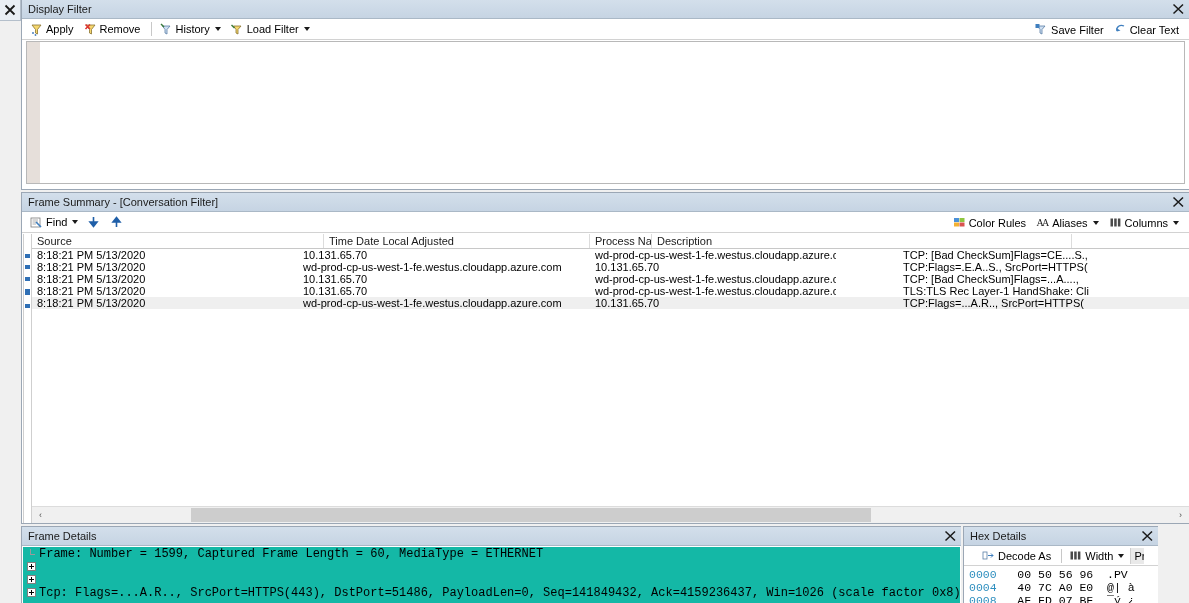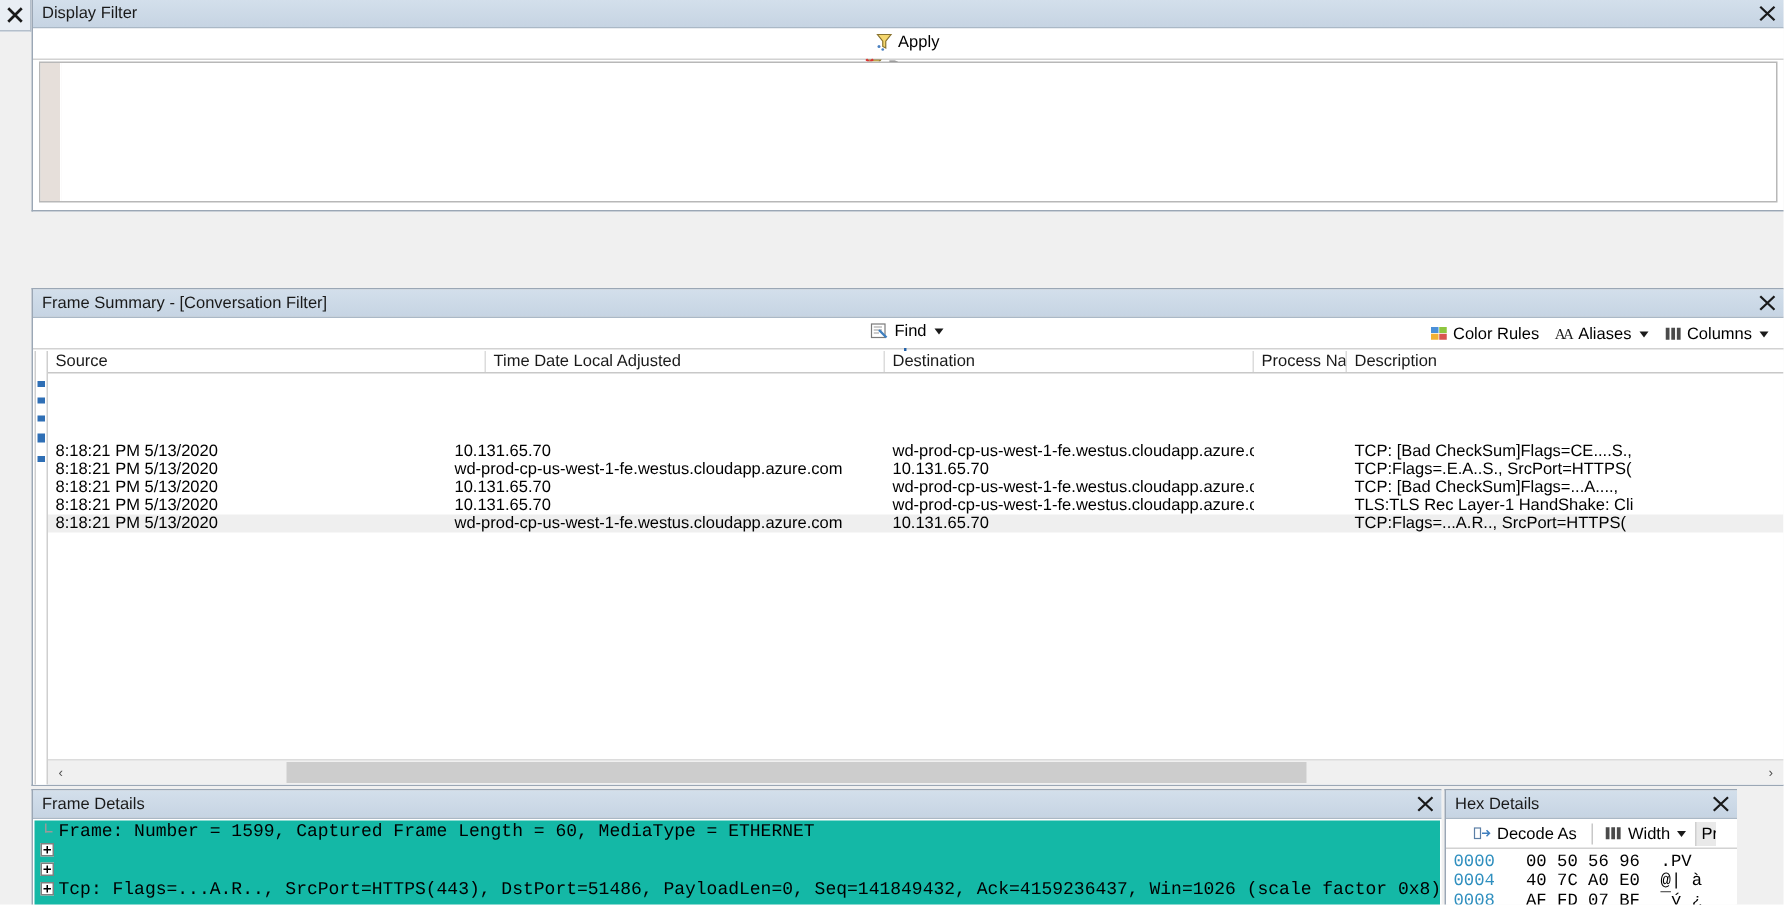--- a/index.html
+++ b/index.html
@@ -79,21 +79,20 @@
   
   .toolbar {
     height: 21px;
     background: #ffffff;
     border-bottom: 1px solid #d2d2d2;
     display: flex;
     align-items: center;
     padding: 0 4px;
     box-sizing: border-box;
     position: relative;
-    flex-direction: column;
   }
   .tb-item {
     display: inline-flex;
     align-items: center;
     gap: 3px;
     padding: 1px 5px 1px 3px;
     font-size: 11px;
     color: #000;
     white-space: nowrap;
     cursor: pointer;
@@ -122,21 +121,21 @@
     border-right: 3.5px solid transparent;
     border-top: 4px solid #1a1a1a;
     margin-left: 2px;
     display: inline-block;
   }
 
   
   .gi { width: 13px; height: 13px; display:inline-block; position:relative; flex:none; }
 
   
-  #display-filter-panel { left: 21px; top: 0; width: 1168px; height: 141px; border-top:none; border-right:none; }
+  #display-filter-panel { left: 21px; top: 0; width: 1168px; height: 190px; border-top:none; border-right:none; }
   .filter-edit {
     position: absolute;
     left: 4px; right: 4px;
     top: 41px; bottom: 5px;
     background: #ffffff;
     border: 1px solid #b8b8b8;
     box-sizing: border-box;
     display: flex;
   }
   .filter-gutter {
@@ -206,21 +205,21 @@
   .hcell {
     border-right: 1px solid #dcdcdc;
     padding: 0 0 0 5px;
     line-height: 14px;
     white-space: nowrap;
     overflow: hidden;
     box-sizing: border-box;
     cursor: pointer;
     flex: none;
   }
-  .grid-body { position: absolute; left:0; right:0; top:15px; bottom:17px; overflow:hidden;margin-top:46px; }
+  .grid-body { position: absolute; left:0; right:0; top:15px; bottom:17px; overflow:hidden; }
   .grow {
     height: 12px;
     display: flex;
     font-size: 11px;
     line-height: 12px;
     white-space: nowrap;
     cursor: default;
   }
   .grow.sel { background: #efefef; }
   .gcell {
@@ -401,20 +400,40 @@
         <span class="gi">
           <svg width="13" height="13" viewBox="0 0 13 13">
             <path d="M2.5 3 L10 3 L7 6.5 L7 11 L5 10 L5 6.5 Z" fill="#f5d76e" stroke="#8a7430" stroke-width="0.8"></path>
             <path d="M0.5 2 L3.5 5" stroke="#3a7a3a" stroke-width="1.4"></path>
           </svg>
         </span>
         <span>Load Filter</span>
         <span class="caret"></span>
       </div>
 
+      <div class="tb-right">
+        <div class="tb-item">
+          <span class="gi">
+            <svg width="13" height="13" viewBox="0 0 13 13">
+              <path d="M2.5 3 L10 3 L7 6.5 L7 11 L5 10 L5 6.5 Z" fill="#cfe0f2" stroke="#5b7fa6" stroke-width="0.8"></path>
+              <rect x="0.5" y="1" width="4" height="4" fill="#3f7fbf"></rect>
+            </svg>
+          </span>
+          <span>Save Filter</span>
+        </div>
+        <div class="tb-item">
+          <span class="gi">
+            <svg width="13" height="13" viewBox="0 0 13 13">
+              <path d="M10 3 C6 1, 2 4, 3 8" stroke="#3f7fbf" stroke-width="1.3" fill="none"></path>
+              <path d="M2 5 L3 8.5 L6.5 7.5 Z" fill="#3f7fbf"></path>
+            </svg>
+          </span>
+          <span>Clear Text</span>
+        </div>
+      </div>
     </div>
 
     <div class="filter-edit">
       <div class="filter-gutter"></div>
       <div class="filter-text" contenteditable="true" spellcheck="false" style=""></div>
     </div>
   </div>
 
   <div class="panel" id="frame-summary-panel">
     <div class="panel-title">
@@ -497,21 +516,20 @@
           <div class="vscroll-mark" style="top:43px"></div>
           <div class="vscroll-mark" style="top:55px;height:6px"></div>
           <div class="vscroll-mark" style="top:70px"></div>
         </div>
       </div>
 
       <div class="grid">
         <div class="grid-header">
           <div class="hcell c-src">Source</div>
           <div class="hcell c-time">Time Date Local Adjusted</div>
-          <div class="hcell c-dst">Destination</div>
           <div class="hcell c-proc">Process Name</div>
           <div class="hcell c-desc">Description</div>
         </div>
 
         <div class="grid-body">
           <div class="grow">
             <div class="gcell c-time">8:18:21 PM 5/13/2020</div>
             <div class="gcell c-src">10.131.65.70</div>
             <div class="gcell c-dst">wd-prod-cp-us-west-1-fe.westus.cloudapp.azure.com</div>
             <div class="gcell c-proc"></div>

